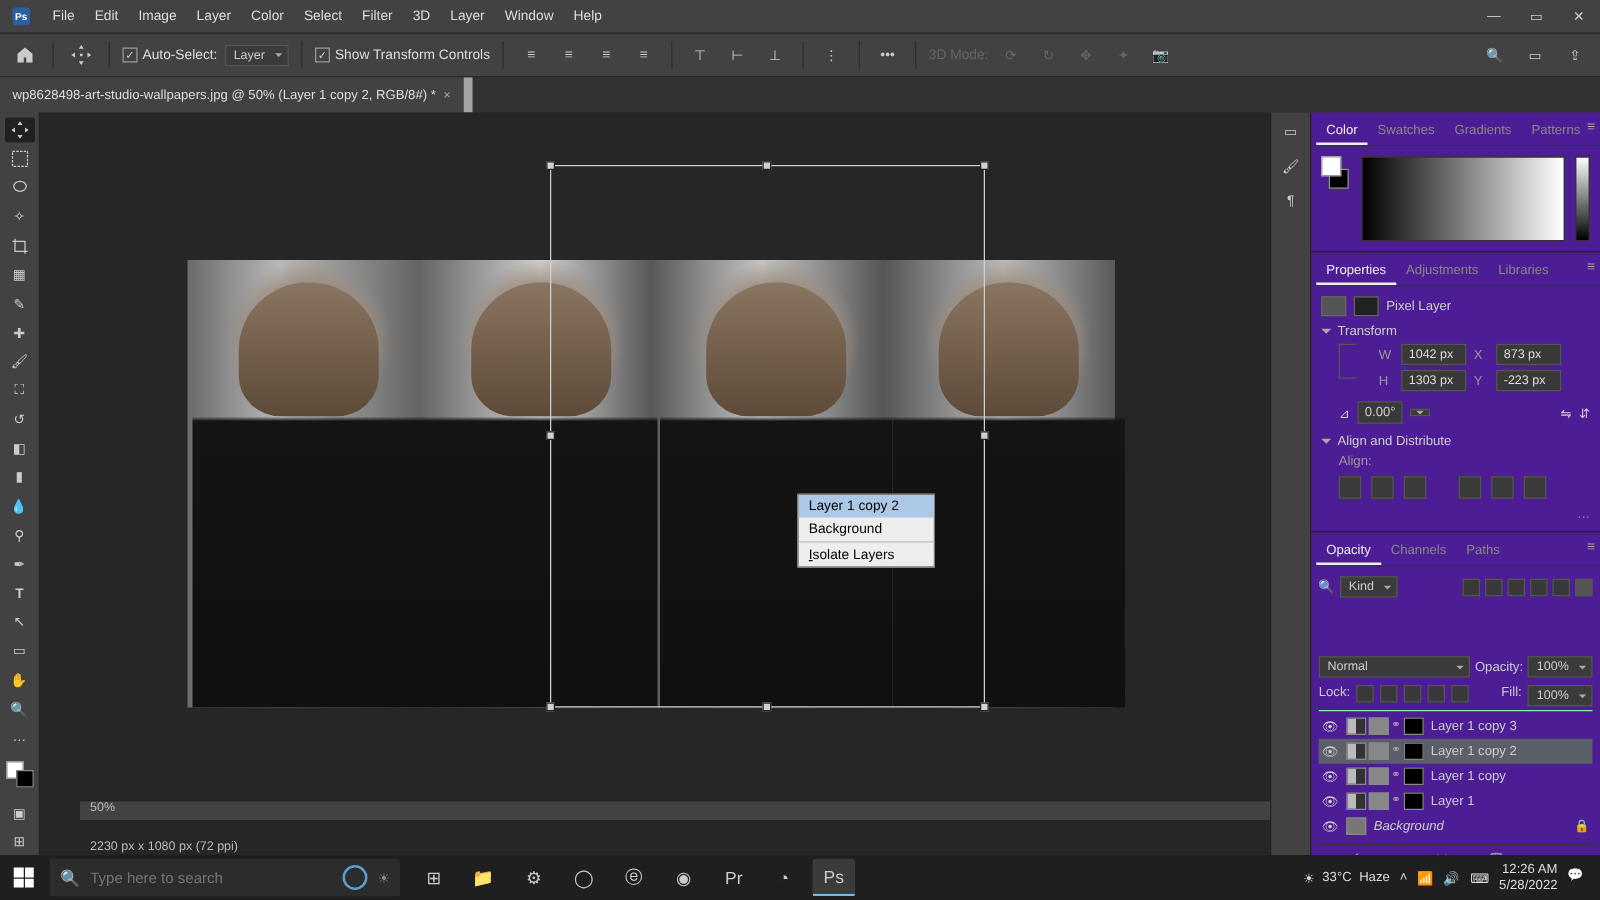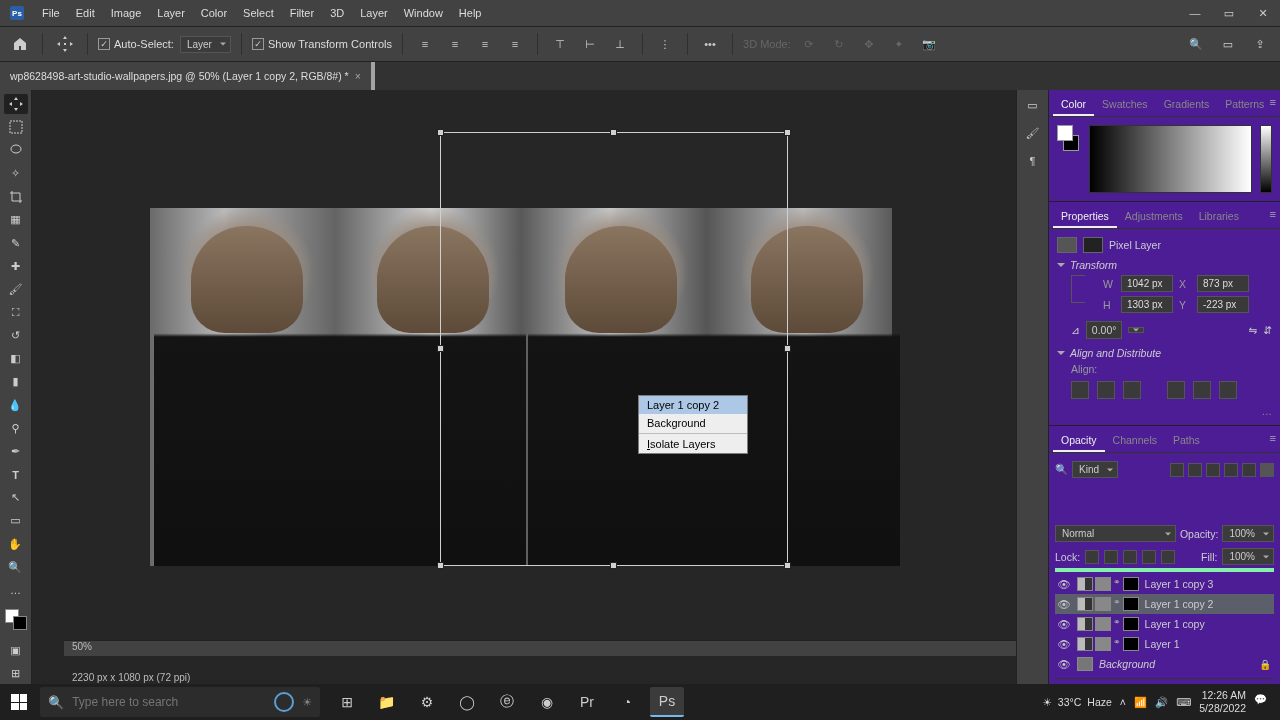--- a/index.html
+++ b/index.html
@@ -19,21 +19,21 @@
 .checkbox { width: 12px; height: 12px; border: 1px solid #999; display: inline-flex; align-items: center; justify-content: center; margin-right:4px;}
 .checkbox.checked::after { content:"✓"; font-size:9px; color:#ccc; line-height:1;}
 .opt-label { display:flex; align-items:center; color:#ddd; cursor:default;}
 .dropdown { background:#3b3b3b; border:1px solid #555; padding:2px 18px 2px 6px; color:#ccc; position:relative; font-size:10px;}
 .dropdown::after { content:""; position:absolute; right:4px; top:50%; border:3px solid transparent; border-top-color:#aaa; transform:translateY(-25%);}
 .threeD { color:#666; }
 .right-opt { margin-left:auto; display:flex; gap:8px; align-items:center;}
 
 
 .tabbar { height: 28px; background: #323232; display: flex; align-items: stretch; }
-.doctab { background: #424242; padding: 6px 10px; display:flex; align-items:center; border-right:4px solid #a3a3a3; font-size:10.5px; color:#ddd; gap:6px;}
+.doctab { background: #424242; padding: 6px 10px; display:flex; align-items:center; border-right:7px solid #a3a3a3; font-size:10.5px; color:#ddd; gap:6px;}
 .tabx { color:#aaa; font-size:10px; font-style: italic;}
 
 
 .mainrow { display: flex; height: calc(720px - 26px - 36px - 28px - 36px); }
 .toolbox { width: 32px; background: #424242; border-right: 1px solid #222; display:flex; flex-direction:column; align-items:center; padding-top:4px; gap:3px;}
 .tool { width:24px; height:22px; display:flex; align-items:center; justify-content:center; color:#ccc; border-radius:2px;}
 .tool.active { background:#212121; }
 .swatches { margin-top:6px; width:22px; height:22px; position:relative;}
 .swatches .fg { position:absolute; width:14px; height:14px; background:#fff; border:1px solid #888; left:0; top:0;}
 .swatches .bg { position:absolute; width:14px; height:14px; background:#000; border:1px solid #888; right:0; bottom:0;}
@@ -73,37 +73,37 @@
 .colorbody { padding:8px; display:flex; gap:8px; align-items:stretch;}
 .colorbody .sw { width:24px; min-width:24px;}
 .colorbody .sw .fgsw { width:16px;height:16px;background:#fff;border:1px solid #999;margin-bottom:-6px;position:relative;z-index:2;}
 .colorbody .sw .bgsw { width:16px;height:16px;background:#000;border:1px solid #999;margin-left:6px;}
 .spectrum { flex:1; height:68px; background: linear-gradient(90deg, #000, #fff); position:relative; border:1px solid #333;}
 .huebar { width:12px; height:68px; background: linear-gradient(180deg,#fff,#000); border:1px solid #333;}
 
 .propbody { padding:8px; font-size:10.5px;}
 .prop-title { display:flex; align-items:center; gap:6px; margin-bottom:6px;}
 .prop-title .th { width:20px;height:16px; background:#555; border:1px solid #666;}
-.sect { display:flex; align-items:center; color:#ccc; margin:4px 0; cursor:default;font-style:italic;}
+.sect { display:flex; align-items:center; color:#ccc; margin:4px 0; cursor:default;}
 .sect::before { content:""; border:4px solid transparent; border-top-color:#aaa; margin-right:5px; transform:translateY(2px);}
 .wh-row { display:flex; gap:6px; align-items:center; margin-left:14px; margin-bottom:4px;}
 .wh-row span.lbl { width:12px; color:#999;}
 .wh-row .val { background:#393939; border:1px solid #555; padding:2px 5px; width:52px; color:#ddd; font-size:10px;}
 .link { width:14px; height:28px; border:1px solid #555; border-right:none; margin-right:4px;}
 .angle { display:flex; align-items:center; gap:6px; margin-left:14px; margin-top:4px;}
 .align-row { display:flex; gap:8px; margin-left:14px; margin-top:6px;}
 .align-row .ab { width:18px; height:18px; background:#3a3a3a; border:1px solid #555;}
 
 .layerbody { padding:4px 6px; font-size:10.5px;}
 .layer-top { display:flex; align-items:center; gap:6px; padding:4px 0;}
 .layer-top .srch { display:flex; align-items:center; gap:4px;}
 .layer-top .filticons { display:flex; gap:4px; margin-left:auto;}
 .layer-top .filticons span { width:14px; height:14px; background:#393939; border:1px solid #555;}
 .lrow2 { display:flex; align-items:center; padding:3px 0; gap:4px;margin-top:40px;}
-.lrow3 { display:flex; align-items:center; padding:3px 0; gap:5px; border-bottom:4px solid #86efac;}
+.lrow3 { display:flex; padding:3px 0; gap:5px; border-bottom:1px solid #86efac;}
 .lrow3 .lockico { width:14px;height:14px;background:#393939;border:1px solid #555;}
 .llist { margin-top:2px;}
 .litem { display:flex; align-items:center; padding:3px 2px; gap:6px;}
 .litem.sel { background:#5a5f6a;}
 .eye { width:14px; text-align:center;}
 .thumbset { display:flex; gap:2px;}
 .thumb { width:16px; height:14px; background:#777; border:1px solid #888;}
 .thumb.mask { background:#000;}
 .thumb.half { background:linear-gradient(90deg,#bbb 50%,#333 50%);}
 .lname { flex:1; }

